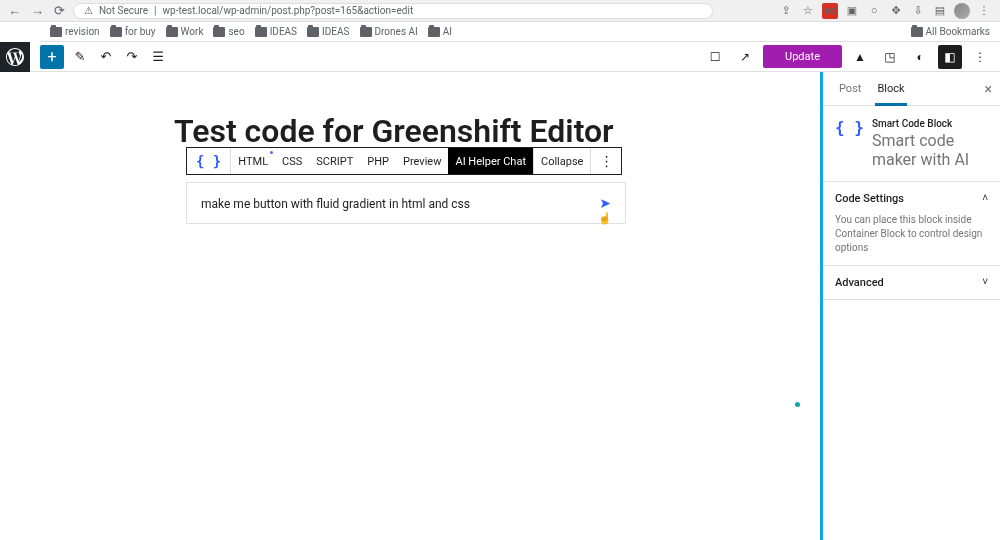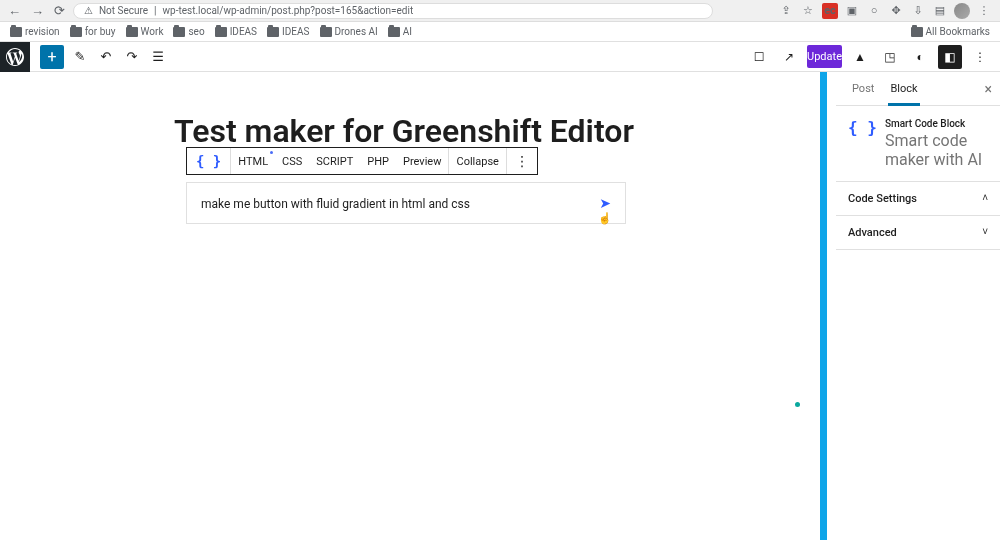--- a/index.html
+++ b/index.html
@@ -11,35 +11,35 @@
     .nav-arrows span { cursor:pointer; font-size:13px; }
     .addr { flex:0 0 auto; background:#fff; border-radius:12px; height:16px; display:flex; align-items:center; padding:0 10px; gap:6px; font-size:10px; color:#5f6368; border:1px solid #ddd; width:640px; }
     .addr .lock { font-size:10px; }
     .browser-icons { display:flex; gap:6px; margin-left:auto; align-items:center; }
     .browser-icons span { width:16px; height:16px; display:flex; align-items:center; justify-content:center; font-size:11px; color:#5f6368; }
     .bi-red { background:#d93025; color:#fff; border-radius:2px; font-weight:bold; font-size:8px; }
     .bi-c { color:#d93025; font-weight:bold; }
     .avatar { width:16px; height:16px; border-radius:50%; background:linear-gradient(135deg,#888,#aaa); }
     
     
-    .bookmarks { height:20px; background:#fff; display:flex; align-items:center; padding:0 10px; gap:10px; border-bottom:1px solid #e0e0e0; }
+    .bookmarks { height:20px; background:#fff; display:flex; align-items:center; padding:0 10px; gap:10px; border-bottom:1px solid #e0e0e0;margin-left:40px; }
     .bm { display:flex; align-items:center; gap:3px; font-size:10px; color:#5f6368; cursor:pointer; }
     .bm-icon { width:12px; height:10px; background:#5f6368; border-radius:1px; position:relative; }
     .bm-icon::before { content:""; position:absolute; top:-2px; left:1px; width:5px; height:2px; background:#5f6368; border-radius:1px 1px 0 0; }
     .bm-all { margin-left:auto; }
     
     
     .wp-topbar { height:30px; display:flex; align-items:center; border-bottom:1px solid #e0e0e0; }
     .wp-logo { width:30px; height:30px; background:#1d2327; display:flex; align-items:center; justify-content:center; color:#fff; font-size:18px; }
     .wp-logo svg { width:18px; height:18px; fill:#fff; }
     .tb-left { display:flex; align-items:center; gap:6px; padding-left:10px; }
     .tb-add { width:24px; height:24px; background:#0073aa; color:#fff; border-radius:2px; display:flex; align-items:center; justify-content:center; font-size:16px; cursor:pointer; }
     .tb-tool { width:20px; height:20px; display:flex; align-items:center; justify-content:center; color:#1e1e1e; cursor:pointer; font-size:13px; }
     .tb-right { display:flex; align-items:center; gap:6px; margin-left:auto; padding-right:8px; }
-    .tb-update { background:#6d28d9; color:#fff; border:none; padding:5px 0; font-size:11px; border-radius:2px; cursor:pointer; }
+    .tb-update { background:#a21caf; color:#fff; border:none; padding:5px 22px; font-size:11px; border-radius:2px; cursor:pointer; }
     .tb-ico { width:24px; height:24px; display:flex; align-items:center; justify-content:center; color:#1e1e1e; cursor:pointer; border-radius:2px; }
     .tb-ico.active { background:#1e1e1e; color:#fff; }
     
     
     .main { display:flex; height:468px; }
     .editor { flex:1; padding:40px 24px; position:relative; overflow:hidden; }
     .post-title { font-size:32px; font-weight:600; margin-left:150px; color:#1e1e1e; }
     
     
     .block-toolbar { position:absolute; left:186px; top:75px; background:#fff; border:1px solid #1e1e1e; display:flex; align-items:center; height:28px; font-size:11px; z-index:5; }
@@ -53,21 +53,21 @@
     .brace-ico { font-family:monospace; color:#2f5cff; font-weight:bold; font-size:14px; }
 
     
     .chat-box { position:absolute; left:186px; top:110px; width:440px; background:#fff; border:1px solid #e0e0e0; padding:12px 14px; display:flex; align-items:flex-end; }
     .chat-text { font-size:12px; color:#1e1e1e; flex:1; }
     .chat-send { color:#2f5cff; font-size:14px; cursor:pointer; }
     .cursor-hand { position:absolute; left:598px; top:140px; font-size:11px; color:#888; }
     .teal-dot { position:absolute; left:795px; top:330px; width:5px; height:5px; background:#0aa89e; border-radius:50%; }
     
     
-    .sidebar { width:180px; border-left:7px solid #0ea5e9; background:#fff; display:flex; flex-direction:column;padding-left:9px; }
+    .sidebar { width:180px; border-left:3px solid #0ea5e9; background:#fff; display:flex; flex-direction:column; }
     .sb-tabs { display:flex; align-items:center; border-bottom:1px solid #e0e0e0; height:34px; padding:0 4px 0 8px; }
     .sb-tab { padding:0 8px; font-size:11px; height:100%; display:flex; align-items:center; color:#757575; cursor:pointer; position:relative; }
     .sb-tab.active { color:#1e1e1e; }
     .sb-tab.active::after { content:""; position:absolute; bottom:-1px; left:6px; right:6px; height:3px; background:#0073aa; }
     .sb-close { margin-left:auto; color:#757575; font-size:14px; cursor:pointer; padding:0 4px; }
     .sb-block-head { display:flex; padding:12px 12px; gap:8px; border-bottom:1px solid #e0e0e0; }
     .sb-block-ico { font-family:monospace; color:#2f5cff; font-weight:bold; font-size:16px; }
     .sb-block-title { font-size:10px; font-weight:500; color:#1e1e1e; }
     .sb-block-sub { font-size:16px; color:#757575; margin-top:2px; }
     .sb-panel { border-bottom:1px solid #e0e0e0; padding:10px 12px; }
@@ -163,31 +163,32 @@
     <div class="tb-ico">▲</div>
     <div class="tb-ico">◳</div>
     <div class="tb-ico">◐</div>
     <div class="tb-ico active">◧</div>
     <div class="tb-ico">⋮</div>
   </div>
 </div>
 
 <div class="main">
   <div class="editor">
-    <h1 class="post-title">Test maker for Greenshift Editor</h1>
+    <h1 class="post-title">Test code for Greenshift Editor</h1>
 
     <div class="block-toolbar">
       <div class="bt-item icon-cell">
           <span class="brace-ico">{&nbsp;}</span>
         </div>
       <div class="bt-item html-dot">HTML</div>
       <div class="bt-item">CSS</div>
       <div class="bt-item">SCRIPT</div>
       <div class="bt-item">PHP</div>
       <div class="bt-item">Preview</div>
+      <div class="bt-item active">AI Helper Chat</div>
       <div class="bt-sep"></div>
       <div class="bt-item">Collapse</div>
       <div class="bt-sep"></div>
       <div class="bt-more">⋮</div>
     </div>
 
     <div class="chat-box">
       <span class="chat-text">make me button with fluid gradient in html and css</span>
       <span class="chat-send">➤</span>
     </div>
@@ -206,20 +207,21 @@
       <div>
         <div class="sb-block-title">Smart Code Block</div>
         <div class="sb-block-sub">Smart code maker with AI</div>
       </div>
     </div>
     <div class="sb-panel">
       <div class="sb-panel-head">
         <span>Code Settings</span>
         <span class="chev">˄</span>
       </div>
+      <div class="sb-panel-body">You can place this block inside Container Block to control design options</div>
     </div>
     <div class="sb-panel">
       <div class="sb-panel-head">
         <span>Advanced</span>
         <span class="chev">˅</span>
       </div>
     </div>
   </div>
 </div>
 

